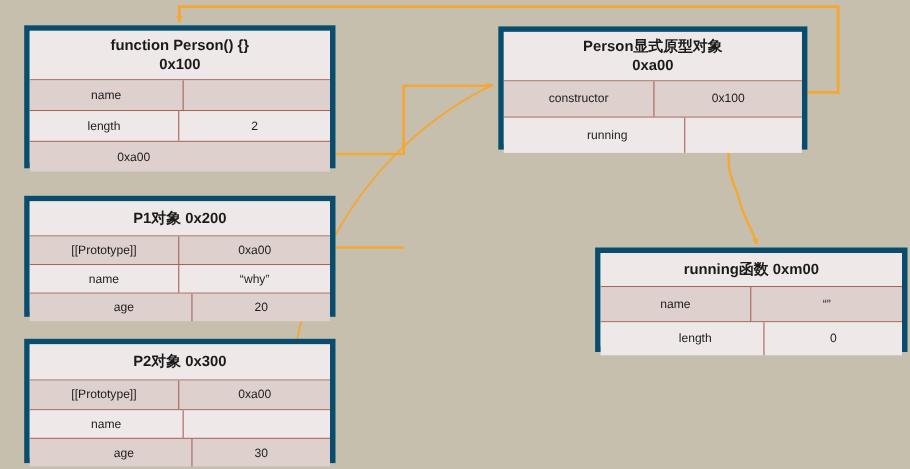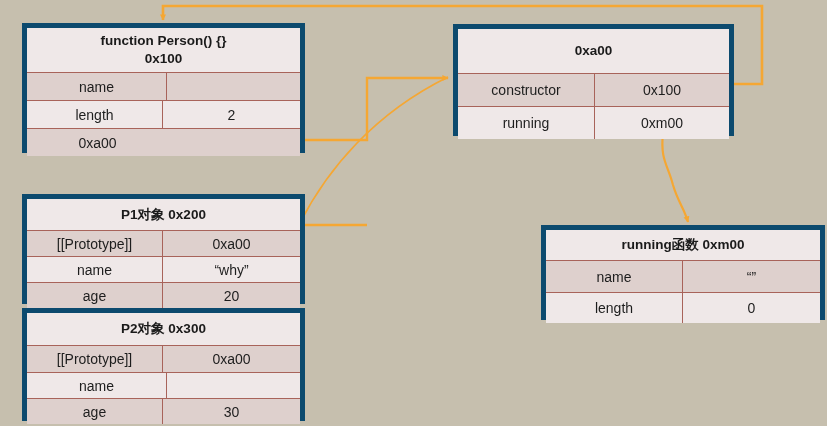--- a/index.html
+++ b/index.html
@@ -45,29 +45,30 @@
     justify-content: center;
     box-sizing: border-box;
   }
   .box .row {
     display: flex;
     border-bottom: 1px solid #a8635a;
     box-sizing: border-box;
   }
   .box .row:last-child {
     border-bottom: none;
+    padding-left: 24px;
   }
   .box .row.alt {
     background: #ded0cd;
   }
   .box .row.plain {
     background: #efe8e8;
   }
   .cell {
-    font-size: 14px;
+    font-size: 11px;
     color: #1d1d1d;
     display: flex;
     align-items: center;
     justify-content: center;
     box-sizing: border-box;
     text-align: center;
     overflow: hidden;
     white-space: nowrap;
   }
   .cell.key {
@@ -109,33 +110,33 @@
       <div class="cell key" style="width:140px;">length</div>
       <div class="cell" style="width:141px;">2</div>
     </div>
     <div class="row alt" style="height:27px;">
       <div class="cell" style="width:141px;">0xa00</div>
     </div>
   </div>
 
   <div class="box" style="left:453px; top:24px; width:281px; height:112px;">
     <div class="hdr" style="height:45px;">
+      <span>Person显式原型对象</span>
       <span>0xa00</span>
     </div>
     <div class="row alt" style="height:33px;">
       <div class="cell key" style="width:141px;">constructor</div>
       <div class="cell" style="width:138px;">0x100</div>
     </div>
     <div class="row plain" style="height:32px;">
       <div class="cell key" style="width:141px;">running</div>
-      <div class="cell" style="width:138px;">0xm00</div>
     </div>
   </div>
 
-  <div class="box" style="left:22px; top:194px; width:283px; height:110px;">
+  <div class="box" style="left:22px; top:178px; width:283px; height:110px;">
     <div class="hdr" style="height:32px;">
       <span>P1对象 0x200</span>
     </div>
     <div class="row alt" style="height:26px;">
       <div class="cell key" style="width:140px;">[[Prototype]]</div>
       <div class="cell" style="width:141px;">0xa00</div>
     </div>
     <div class="row plain" style="height:26px;">
       <div class="cell key" style="width:140px;">name</div>
       <div class="cell" style="width:141px;">“why”</div>

